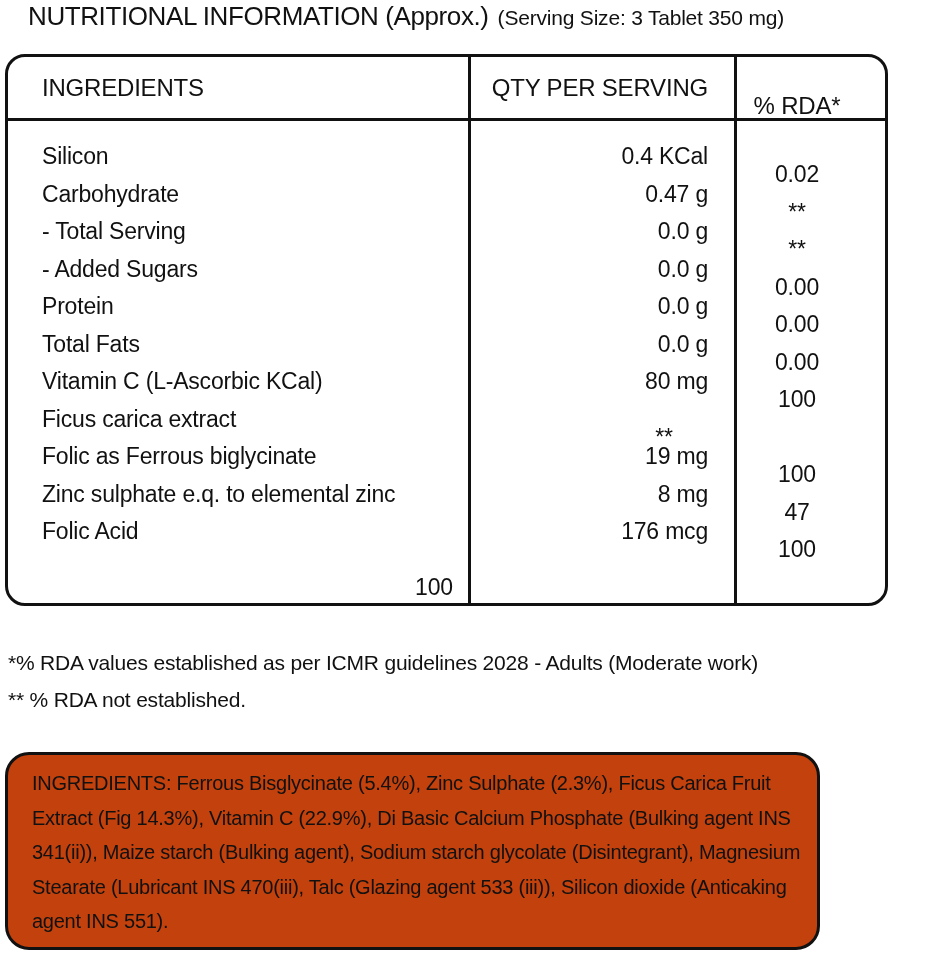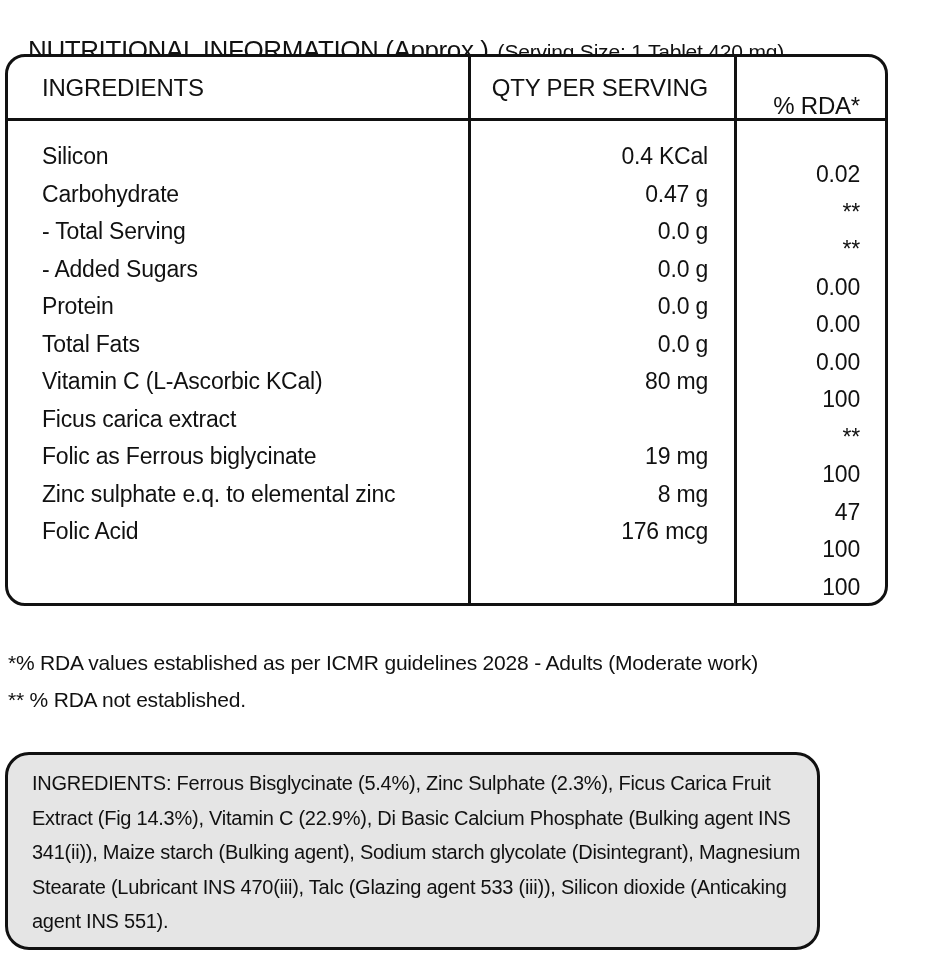--- a/index.html
+++ b/index.html
@@ -15,21 +15,20 @@
 
   
   .title-row {
     position: absolute;
     left: 28px;
     top: 1px;
     display: flex;
     align-items: baseline;
     gap: 9px;
     white-space: nowrap;
-    margin-top: 34px;
   }
   .title-main { font-size: 26px; letter-spacing: -0.4px; }
   .title-serving { font-size: 21px; letter-spacing: -0.2px; }
 
   
   .ntable {
     position: absolute;
     left: 5px;
     top: 54px;
     width: 883px;
@@ -59,21 +58,21 @@
   }
   .hrow {
     display: flex;
     height: 61px;
     align-items: center;
     font-size: 24px;
     letter-spacing: -0.2px;
   }
   .cell1 { width: 460px; box-sizing: border-box; padding-left: 34px; }
   .cell2 { width: 266px; box-sizing: border-box; text-align: right; padding-right: 26px; }
-  .cell3 { flex: 1; box-sizing: border-box; text-align: right; padding-right: 25px; margin-top: 36px; }
+  .cell3 { flex: 1; box-sizing: border-box; text-align: center; padding-right: 25px; margin-top: 36px; }
   .tbody { padding-top: 20px; }
   .trow {
     display: flex;
     height: 37.5px;
     align-items: center;
     font-size: 23px;
     letter-spacing: -0.2px;
   }
 
   
@@ -90,37 +89,37 @@
   .ibox {
     position: absolute;
     left: 5px;
     top: 752px;
     width: 815px;
     height: 198px;
     border: 3px solid #111111;
     border-radius: 24px;
     box-sizing: border-box;
     padding: 11px 10px 0 24px;
-    background: #e5e5e5;
+    background: #c2410c;
   }
   .ibox-text {
     width: 772px;
     font-size: 20px;
     line-height: 34.5px;
     letter-spacing: -0.25px;
   }
 </style>
 </head>
 <body>
 
 <div class="page">
 
   <div class="title-row">
     <span class="title-main">NUTRITIONAL INFORMATION (Approx.)</span>
-    <span class="title-serving">(Serving Size: 1 Tablet 420 mg)</span>
+    <span class="title-serving">(Serving Size: 3 Tablet 350 mg)</span>
   </div>
 
   <div class="ntable">
     <div class="hrow">
       <span class="cell1">INGREDIENTS</span>
       <span class="cell2">QTY PER SERVING</span>
       <span class="cell3">% RDA*</span>
     </div>
 
     <div class="tbody">

